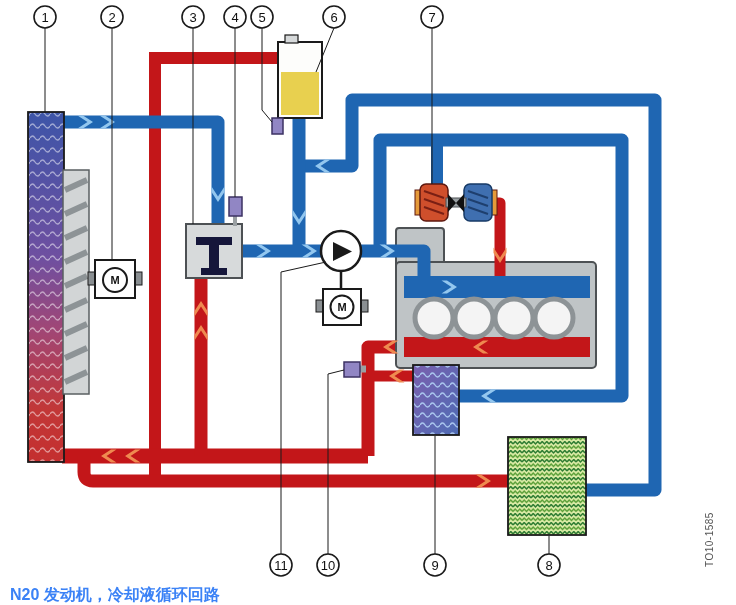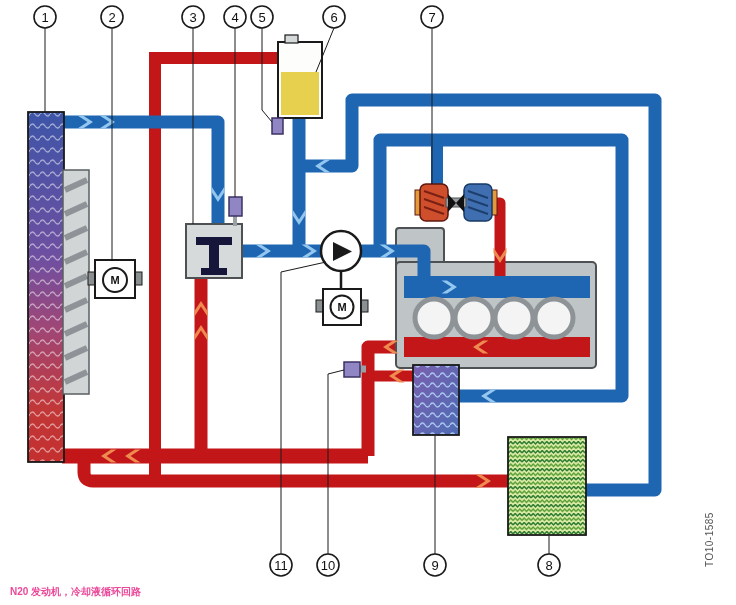--- a/index.html
+++ b/index.html
@@ -11,21 +11,21 @@
   .pipe-hot{stroke:var(--hot);fill:none;}
   .chev-cold{fill:var(--cold_arrow);}
   .chev-hot{fill:var(--hot_arrow);}
   .sensor{fill:var(--sensor_purple);stroke:#3c3263;stroke-width:1.5;}
   .leader{stroke:#1a1a1a;stroke-width:1;fill:none;}
   .callout-circle{fill:#fff;stroke:#1a1a1a;stroke-width:1.6;}
   .callout-num{font-family:"Liberation Sans",sans-serif;font-size:13px;fill:#111;
                text-anchor:middle;}
   .motor-label{font-family:"Liberation Sans",sans-serif;font-size:11px;font-weight:bold;
                fill:#111;text-anchor:middle;}
-  #caption{position:absolute;left:10px;top:585px;font-size:10px;font-weight:bold;color:#ec4899;}
+  #caption{position:absolute;left:10px;top:585px;font-size:16px;font-weight:bold;color:#3b82f6;}
   #watermark{position:absolute;left:704px;top:567px;font-size:10px;color:#555;
              transform:rotate(-90deg);transform-origin:left top;letter-spacing:.5px;white-space:nowrap;}
 </style>
 </head>
 <body>
 
 <div id="stage">
 <svg width="736" height="605" viewBox="0 0 736 605">
   <defs>
     <linearGradient id="radGrad" x1="0" y1="0" x2="0" y2="1">

